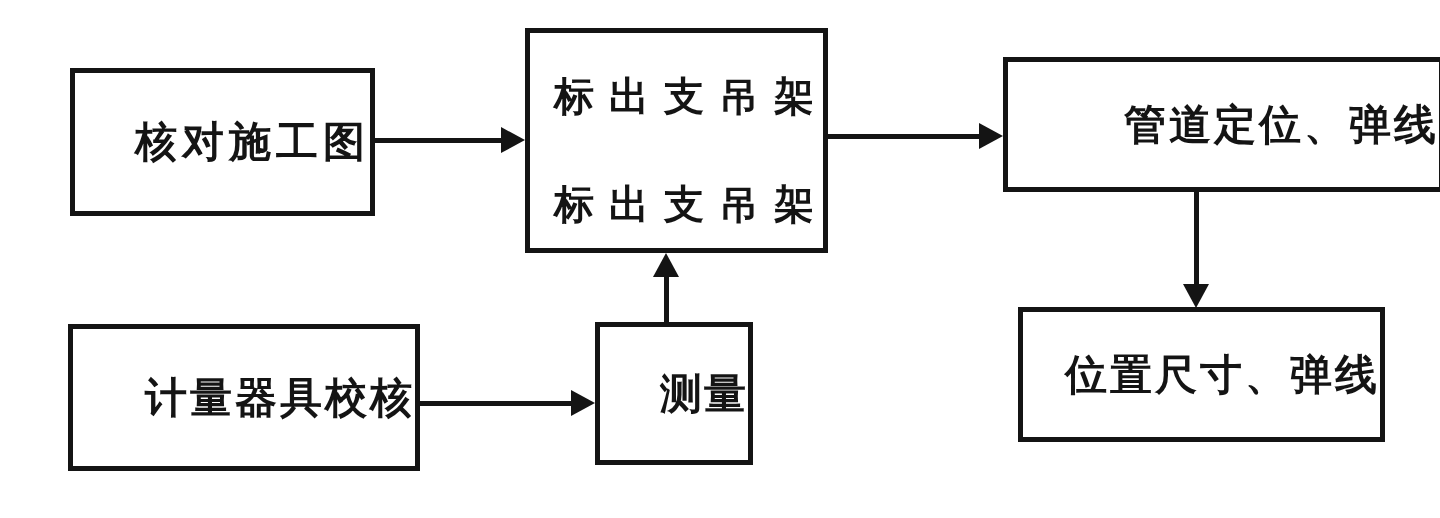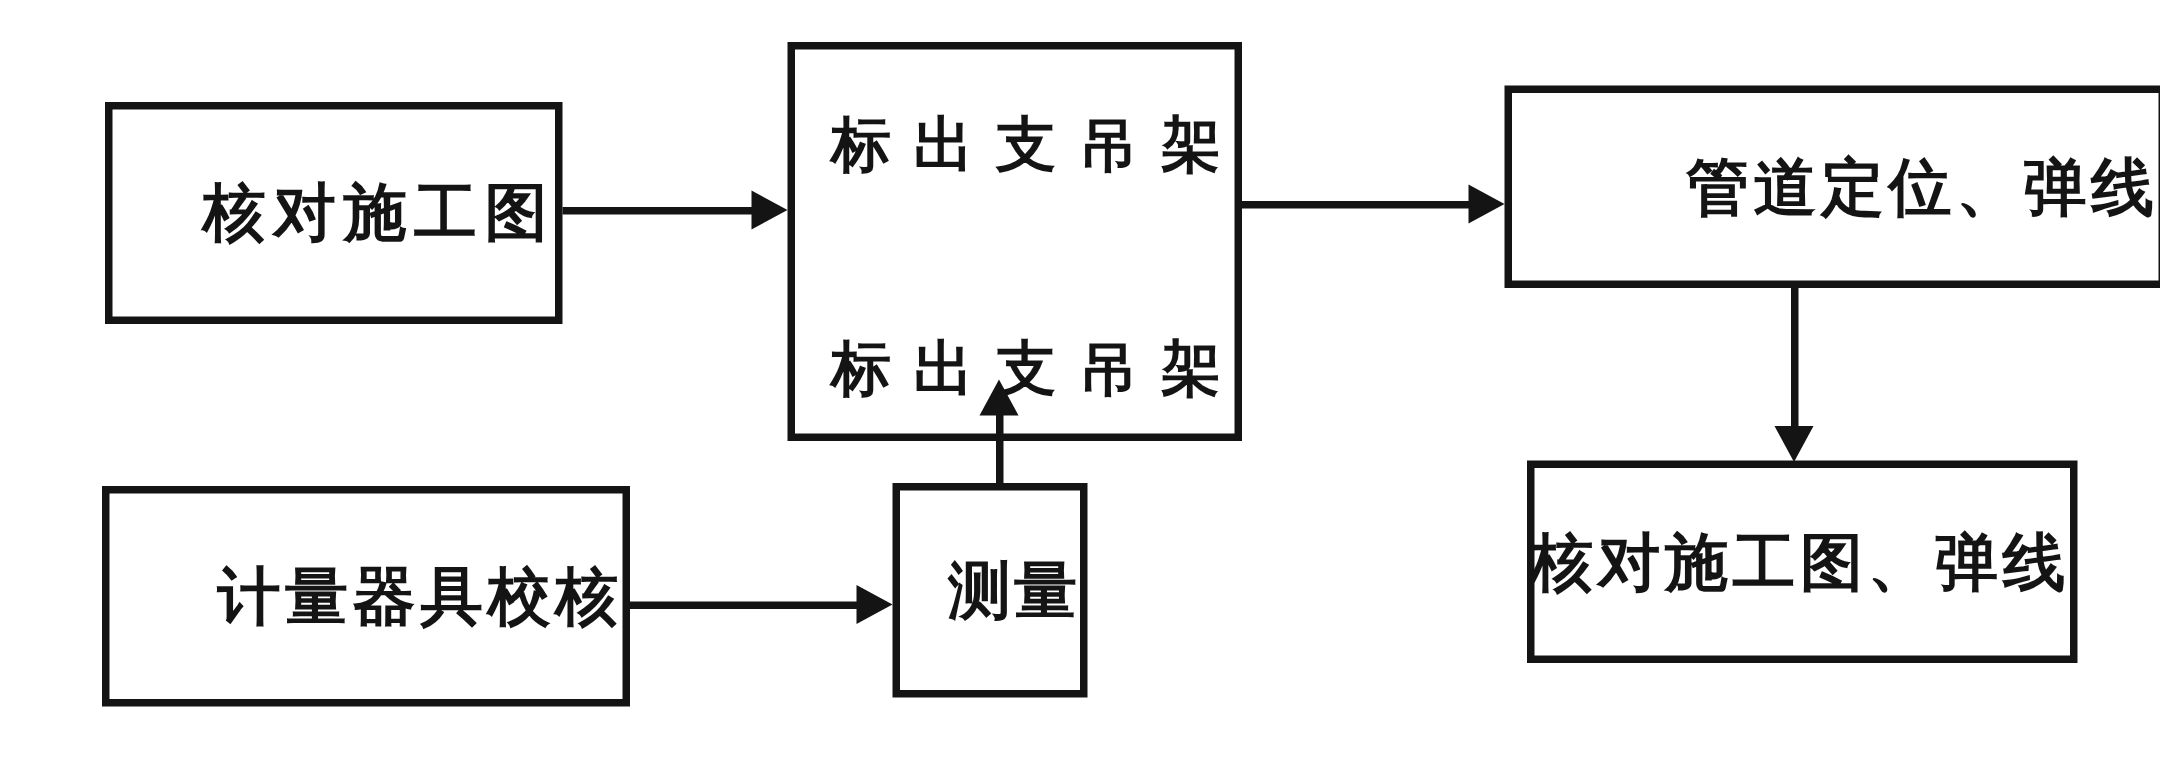--- a/index.html
+++ b/index.html
@@ -22,28 +22,28 @@
     font-weight: bold;
     display: flex;
     align-items: center;
     justify-content: flex-end;
     font-size: 42px;
     letter-spacing: 5px;
     white-space: nowrap;
   }
   
   .n-check     { left: 70px;   top: 68px;  width: 305px; height: 148px; }
-  .n-mark      { left: 525px;  top: 28px;  width: 303px; height: 266px;
+  .n-mark      { left: 525px;  top: 28px;  width: 303px; height: 225px;
                  flex-direction: column; align-items: flex-start;
                  justify-content: space-between;
                  padding: 36px 8px 16px 24px;
                  font-size: 40px; letter-spacing: 15px; }
   .n-pipe      { left: 1003px; top: 57px;  width: 441px; height: 135px; letter-spacing: 3px; }
   .n-instr     { left: 68px;   top: 324px; width: 352px; height: 147px; letter-spacing: 3px; }
-  .n-measure   { left: 595px;  top: 322px; width: 130px; height: 143px; letter-spacing: 2px; }
+  .n-measure   { left: 595px;  top: 322px; width: 158px; height: 143px; letter-spacing: 2px; }
   .n-support   { left: 1018px; top: 307px; width: 367px; height: 135px; letter-spacing: 3px; }
 
   .arrow-line {
     position: absolute;
     background: #141414;
   }
   .arrow-head {
     position: absolute;
     width: 0;
     height: 0;
@@ -84,21 +84,21 @@
 
   <div class="node n-instr">
     <span>计量器具校核</span>
   </div>
 
   <div class="node n-measure">
     <span>测量</span>
   </div>
 
   <div class="node n-support">
-    <span>核对施工图、弹线</span>
+    <span>位置尺寸、弹线</span>
   </div>
 
   <div class="arrow-line" style="left:375px; top:138px; width:130px; height:5px;"></div>
   <div class="arrow-head head-right" style="left:501px; top:127px;"></div>
 
   <div class="arrow-line" style="left:828px; top:134px; width:153px; height:5px;"></div>
   <div class="arrow-head head-right" style="left:979px; top:123px;"></div>
 
   <div class="arrow-line" style="left:420px; top:401px; width:153px; height:5px;"></div>
   <div class="arrow-head head-right" style="left:571px; top:390px;"></div>

